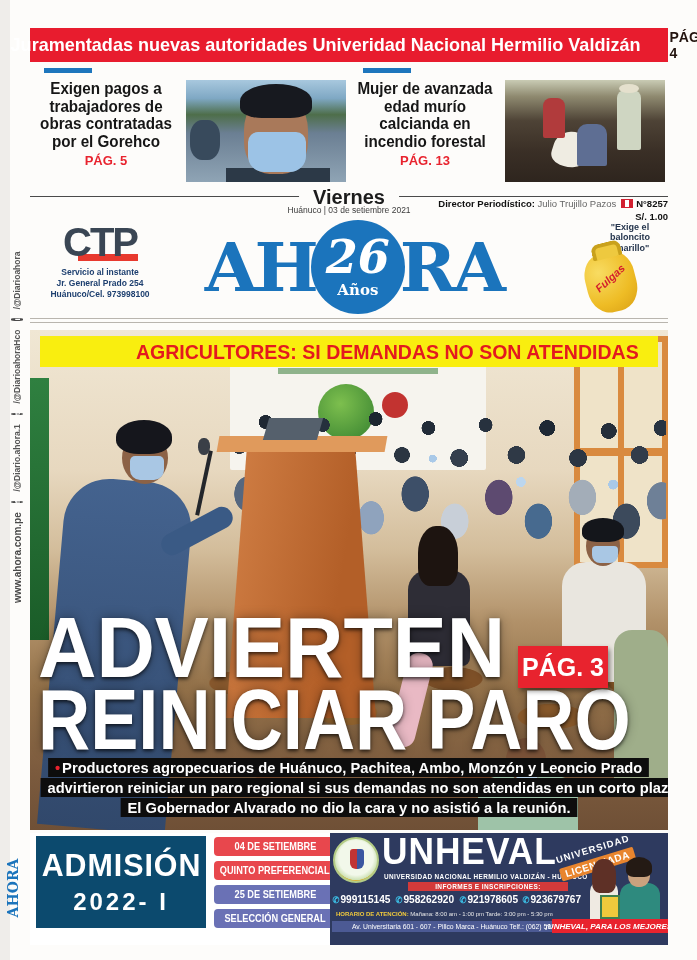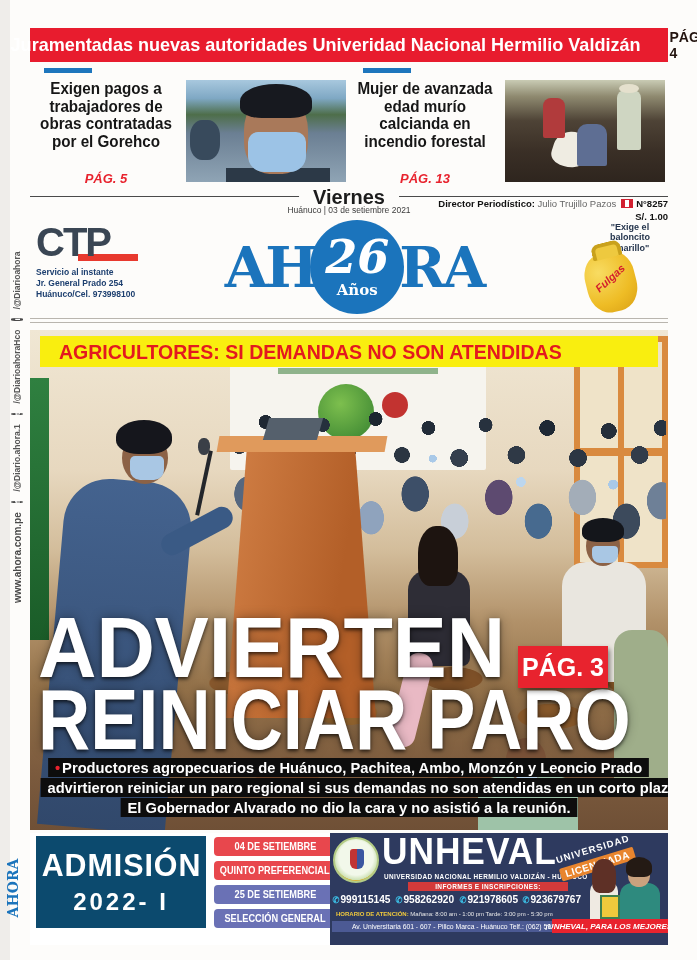--- a/index.html
+++ b/index.html
@@ -13,21 +13,21 @@
     background:#e81c2e; display:flex; align-items:center; justify-content:center; gap:12px; }
   .top-banner .hl { color:#fff; font-size:19px; font-weight:bold; transform:scaleX(.95); white-space:nowrap; }
   .top-banner .pref { color:#23140f; font-size:14px; font-weight:bold; }
 
   
   .stories { position:absolute; left:30px; top:66px; width:638px; height:118px; display:flex; }
   .story { position:relative; width:319px; height:118px; padding-top:10px; display:flex; }
   .story .bluebar { position:absolute; top:2px; left:14px; width:48px; height:5px; background:#1d76bd; }
   .story .txt { width:152px; text-align:center; padding-top:4px; }
   .story .title { font-size:16px; font-weight:bold; color:#161616; line-height:1.1; transform:scaleX(.95); }
-  .story .pref { margin-top:21px; font-size:13px; font-weight:bold; color:#e8232e;font-style:italic; }
+  .story .pref { margin-top:3px; font-size:13px; font-weight:bold; color:#e8232e; }
   .story .photo { width:160px; height:102px; margin-left:4px; margin-top:4px; position:relative; overflow:hidden; }
   .ph-left { background:linear-gradient(180deg,#a8c8de 0%,#7fa8c4 18%,#4e6e4a 34%,#6b7f93 52%,#8fa4b5 100%); }
   .ph-left .face { position:absolute; left:58px; top:14px; width:64px; height:80px; background:#a9795a; border-radius:45% 45% 40% 40%; }
   .ph-left .hair { position:absolute; left:54px; top:4px; width:72px; height:34px; background:#17191f; border-radius:50% 50% 30% 30%; }
   .ph-left .mask { position:absolute; left:62px; top:52px; width:58px; height:40px; background:#9cc3e6; border-radius:10px 10px 16px 16px; }
   .ph-left .body { position:absolute; left:40px; top:88px; width:104px; height:20px; background:#2c3947; }
   .ph-left .bg1 { position:absolute; left:4px; top:40px; width:30px; height:40px; background:#384a5c; border-radius:40%; }
   .ph-right { background:linear-gradient(180deg,#c9cbb4 0%,#8f8a70 16%,#4e4336 40%,#3a2f26 70%,#2e251e 100%); }
   .ph-right .p1 { position:absolute; left:38px; top:18px; width:22px; height:40px; background:#b13b3c; border-radius:8px 8px 2px 2px; }
   .ph-right .p2 { position:absolute; left:72px; top:44px; width:30px; height:42px; background:#5e6e93; border-radius:10px 10px 2px 2px; }
@@ -45,26 +45,26 @@
   .dateline .dlab { font-weight:bold; color:#111; }
   .dateline .dname { color:#666; }
   .dateline .issue { font-weight:bold; color:#111; }
   .dateline .price { font-weight:bold; color:#111; }
   .flag { display:inline-block; vertical-align:-1px; margin:0 3px 0 5px; }
   .flag i { display:inline-block; width:4px; height:9px; }
   .flag .r { background:#d22030; } .flag .w { background:#fff; border-top:1px solid #d22030; border-bottom:1px solid #d22030; }
 
   
   .masthead { position:absolute; left:30px; top:216px; width:638px; height:102px; }
-  .ctp { position:absolute; left:6px; top:8px; width:128px; }
+  .ctp { position:absolute; left:6px; top:8px; width:128px; text-align:center; }
   .ctp .logo { font-family:"Liberation Sans",sans-serif; font-size:40px; font-weight:bold; letter-spacing:-2px; color:#3a4654; line-height:.9; }
   .ctp .bar { width:60px; height:7px; background:#e8392e; margin:-6px 0 6px 42px; }
   .ctp .ln { font-size:8.5px; font-weight:bold; color:#1d3f6f; line-height:1.3; }
   .ahora { position:absolute; left:130px; right:120px; top:0; height:102px; display:flex; align-items:center; justify-content:center; }
-  .ahora .word { font-family:"DejaVu Serif", serif; font-weight:bold; font-size:56px; letter-spacing:-3px; color:#1b74bc; line-height:100px; }
+  .ahora .word { font-family:"DejaVu Serif", serif; font-weight:bold; font-size:68px; letter-spacing:-3px; color:#1b74bc; line-height:100px; }
   .ahora .circ { width:94px; height:94px; border-radius:50%; background:#1b74bc; margin:0 -5px; z-index:1;
     display:flex; flex-direction:column; align-items:center; justify-content:center; }
   .ahora .n26 { font-family:"DejaVu Serif", serif; font-style:italic; font-weight:bold; font-size:46px; color:#fff; line-height:44px; }
   .ahora .anos { font-family:"DejaVu Serif", serif; font-weight:bold; font-size:15px; color:#fff; margin-top:2px; }
   .fulgas-q { position:absolute; right:2px; top:6px; width:72px; font-size:9px; font-weight:bold; color:#24344c; text-align:center; line-height:1.15; }
   .cylinder { position:absolute; right:32px; top:36px; width:50px; height:60px;
     background:radial-gradient(circle at 30% 30%, #f8dc62, #eebc25 60%, #d99f14); border-radius:40% 40% 42% 42%; transform:rotate(-14deg); }
   .cylinder::before { content:""; position:absolute; left:13px; top:-10px; width:22px; height:12px;
     border:4px solid #c9a11c; border-bottom:none; border-radius:8px 8px 0 0; background:#eec93f; }
   .cylinder .brand { position:absolute; left:2px; top:20px; width:46px; text-align:center;
@@ -144,21 +144,21 @@
   .fig-man-head { position:absolute; left:556px; top:196px; width:34px; height:40px; background:#8c6246; border-radius:50%; }
   .fig-man-hair { position:absolute; left:552px; top:188px; width:42px; height:24px; background:#14161b; border-radius:50% 50% 35% 35%; }
   .fig-man-mask { position:absolute; left:562px; top:216px; width:26px; height:17px; background:#a9c7e4; border-radius:4px 4px 8px 8px; }
   .fig-man-body { position:absolute; left:532px; top:232px; width:84px; height:120px; background:#e9e6df; border-radius:24px 24px 6px 6px; }
   .fig-teal-head { position:absolute; left:476px; top:408px; width:40px; height:44px; background:#7a5238; border-radius:50%; }
   .fig-teal-mask { position:absolute; left:482px; top:430px; width:30px; height:19px; background:#bcd9ef; border-radius:4px 4px 9px 9px; }
   .fig-teal-body { position:absolute; left:448px; top:446px; width:100px; height:54px; background:#9ec3a8; border-radius:22px 22px 0 0; }
   .fig-right-body { position:absolute; left:584px; top:300px; width:54px; height:150px; background:#9fae8a; border-radius:18px 18px 0 0; }
 
   .kicker { position:absolute; left:10px; top:6px; right:10px; height:31px; background:#f9ee0f;
-    display:flex; align-items:center; justify-content:flex-start; }
+    display:flex; align-items:center; justify-content:flex-end; }
   .kicker span { color:#e3191f; font-size:21px; font-weight:bold; transform:scaleX(.93); white-space:nowrap; }
   .hl1 { position:absolute; left:8px; top:282px; color:#fff; font-weight:bold; font-size:86px; line-height:70px;
     transform:scaleX(.94); transform-origin:left; white-space:nowrap;
     text-shadow:0 2px 4px rgba(0,0,0,.65), 0 0 12px rgba(0,0,0,.35); }
   .hl2 { position:absolute; left:8px; top:354px; color:#fff; font-weight:bold; font-size:86px; line-height:70px;
     transform:scaleX(.84); transform-origin:left; white-space:nowrap;
     text-shadow:0 2px 4px rgba(0,0,0,.65), 0 0 12px rgba(0,0,0,.35); }
   .pag3 { position:absolute; left:488px; top:316px; width:90px; height:42px; background:#e8232e; color:#fff;
     font-size:25px; font-weight:bold; display:flex; align-items:center; justify-content:center;
     box-shadow:2px 3px 5px rgba(0,0,0,.45); }

